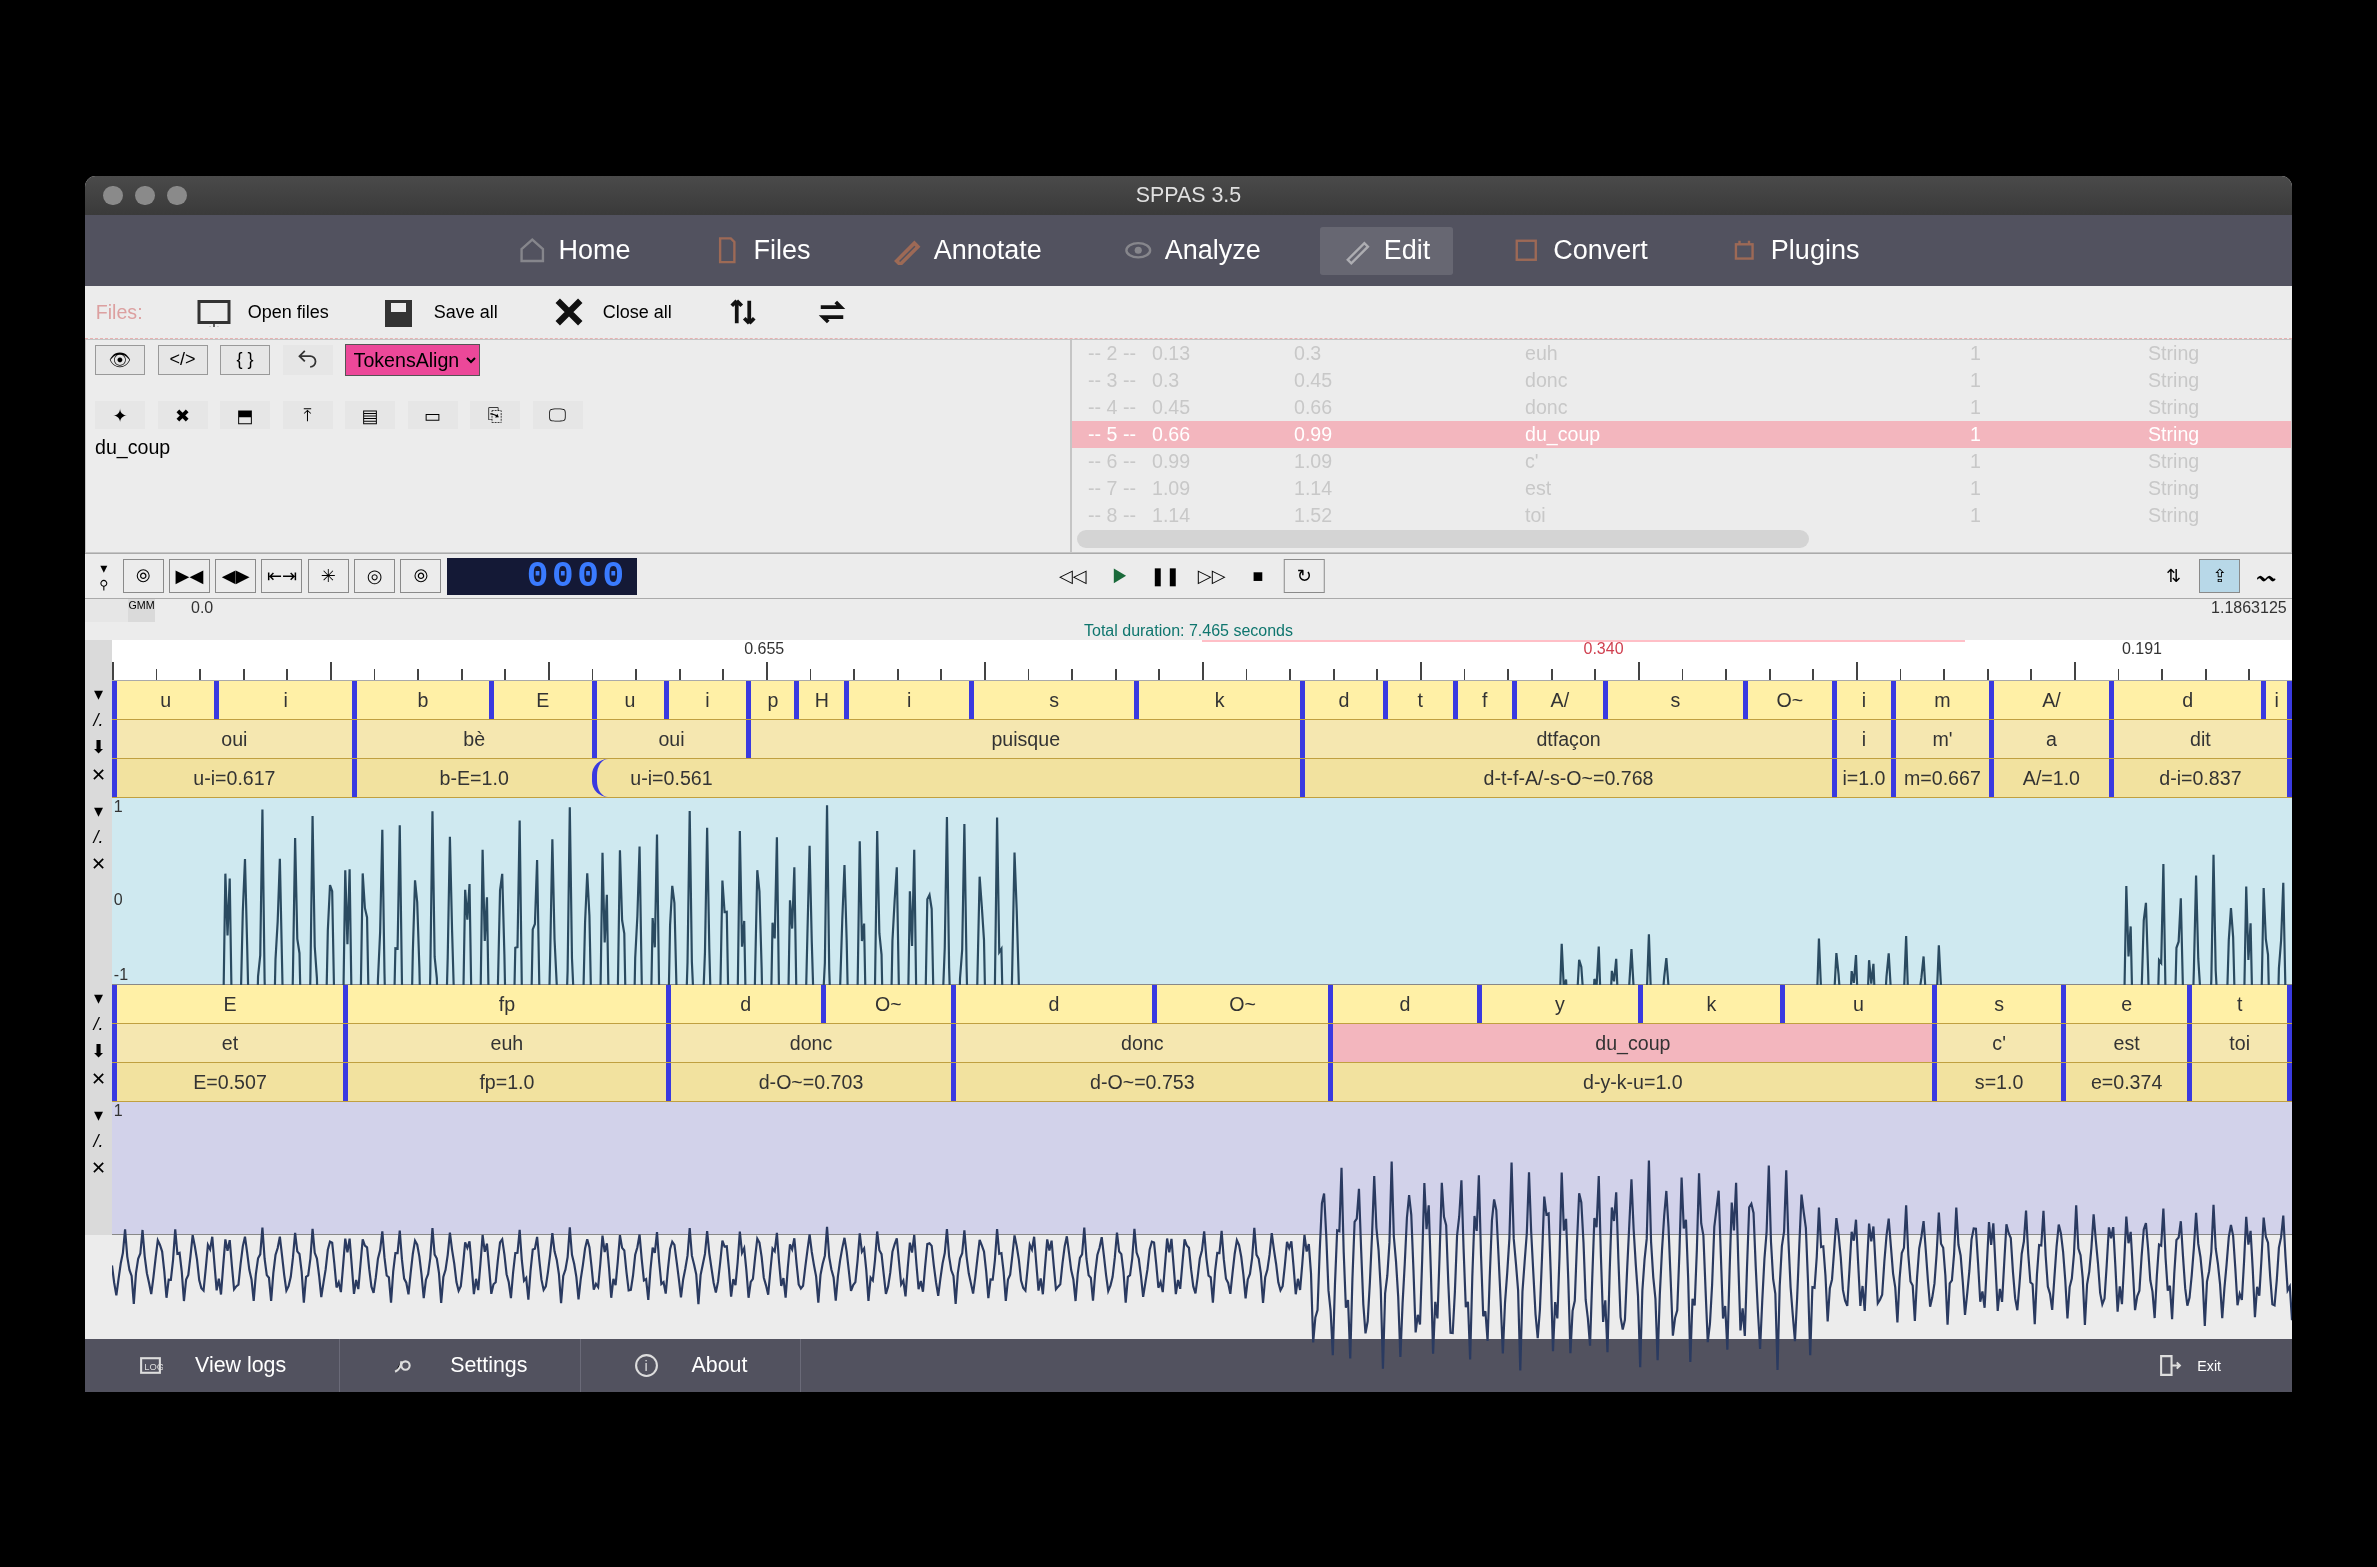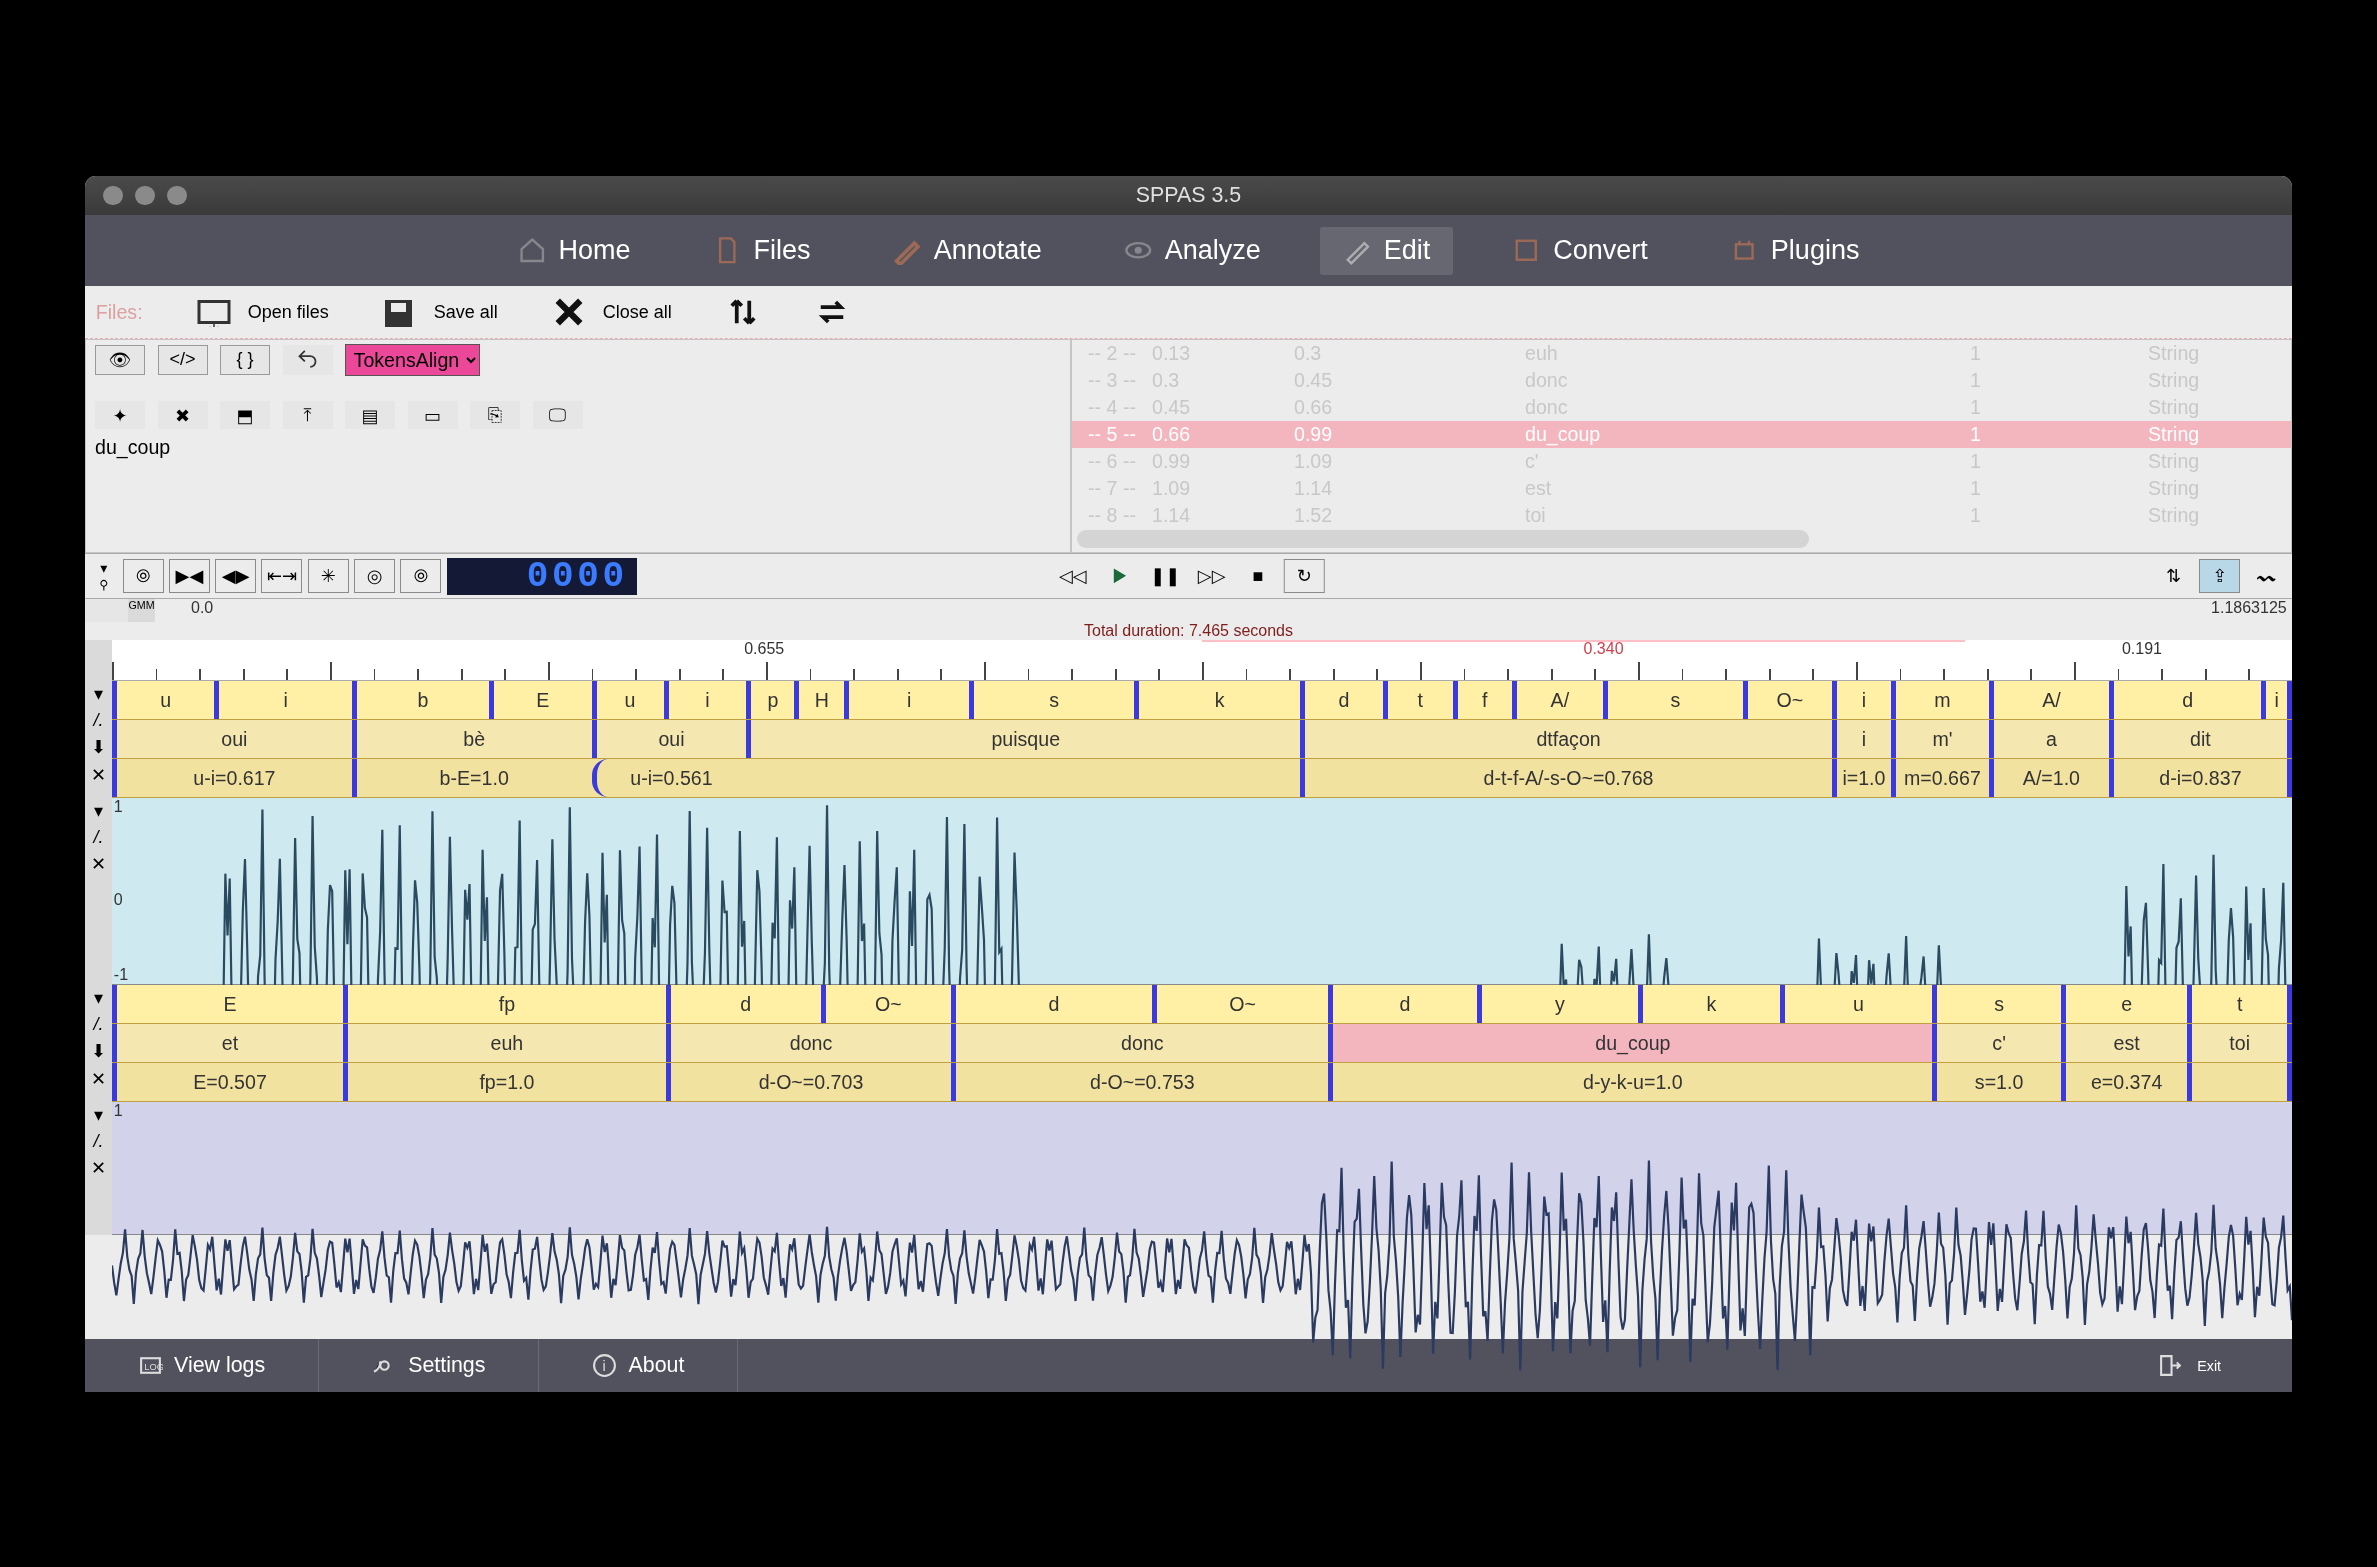--- a/index.html
+++ b/index.html
@@ -38,21 +38,21 @@
 .side-handle{ width:27px; display:flex; flex-direction:column; align-items:center; gap:1.8px;}
 .pbtn{ width:41px; height:34px; border:1.8px solid #8a8a8a; background:#ececec; display:flex; align-items:center; justify-content:center; cursor:pointer; font-size:18px;}
 .pbtn.nb{ border:none;}
 .time-lcd { width:190px; height:37px; background:#141936; display:flex; align-items:center; justify-content:flex-end; padding-right:9px;}
 .time-lcd span{ font-family: "Courier New", monospace; font-size:36px; color:#3a7bff; letter-spacing:3.6px; font-weight:bold;}
 .player-center{ position:absolute; left:50%; transform:translateX(-50%); display:flex; gap:5.3px;}
 .player-right{ margin-left:auto; display:flex; gap:5.3px;}
 
 .ruler-mini{ height:23px; background:#ececec; font-size:16px; display:flex; justify-content:space-between; padding:0 5.3px 0 36px; color:#333;}
 .info-lines{ background:#ececec; text-align:center; font-size:16px;}
-.info-lines .l1{ color:#7f1d1d;}
+.info-lines .l1{ color:#0f766e;}
 .info-lines .l2{ color:#4a6fd8;}
 
 .timeline { display:flex;}
 .timeline .gutter{ width:27px; background:#dadada; display:flex; flex-direction:column; align-items:center; gap:5.3px; padding-top:1.8px;}
 .gutter .gic{ font-size:18px; cursor:pointer;}
 .timeline .content{ flex:1; position:relative;}
 
 .ruler-main{ height:41px; background:#fff; position:relative; border-bottom:0.9px solid #aaa;}
 .ruler-main .pinkbar{ position:absolute; top:0; height:1.8px; background:#ffbfc7;}
 .ruler-main .redval{ position:absolute; top:0; color:#d04050; font-size:16px;}
@@ -69,21 +69,21 @@
 .seg.last-b{ border-right:5.3px solid #3a3ae0;}
 .seg.pink{ background:#f3b6be;}
 
 .wave{ height:187px; position:relative; border-bottom:0.9px solid #888;}
 .wave.blue{ background:#cfe9f0;}
 .wave.purp{ background:#d2d2ea;}
 .wave .lbl{ position:absolute; left:1.8px; font-size:16px; color:#333;}
 .wave svg{ position:absolute; inset:0;}
 
 .footer { height:53px; background:#52525f; display:flex; align-items:center; color:#fff;}
-.footer .fbtn{ flex:0 0 auto; padding:12px 53px; height:100%; display:flex; align-items:center; gap:11px; font-size:21.4px; border-right:0.9px solid #6a6a78; cursor:pointer;}
+.footer .fbtn{ flex:0 0 auto; padding:12px 53px; height:100%; display:flex; align-items:center; gap:32px; font-size:21.4px; border-right:0.9px solid #6a6a78; cursor:pointer;}
 .footer .spacer{ flex:1;}
 .footer .exit{ padding:0 71px; display:flex; align-items:center; gap:14.2px; cursor:pointer;}
 
 svg{ display:block;}
 </style>
 </head>
 <body>
 
 <div class="window">
 

